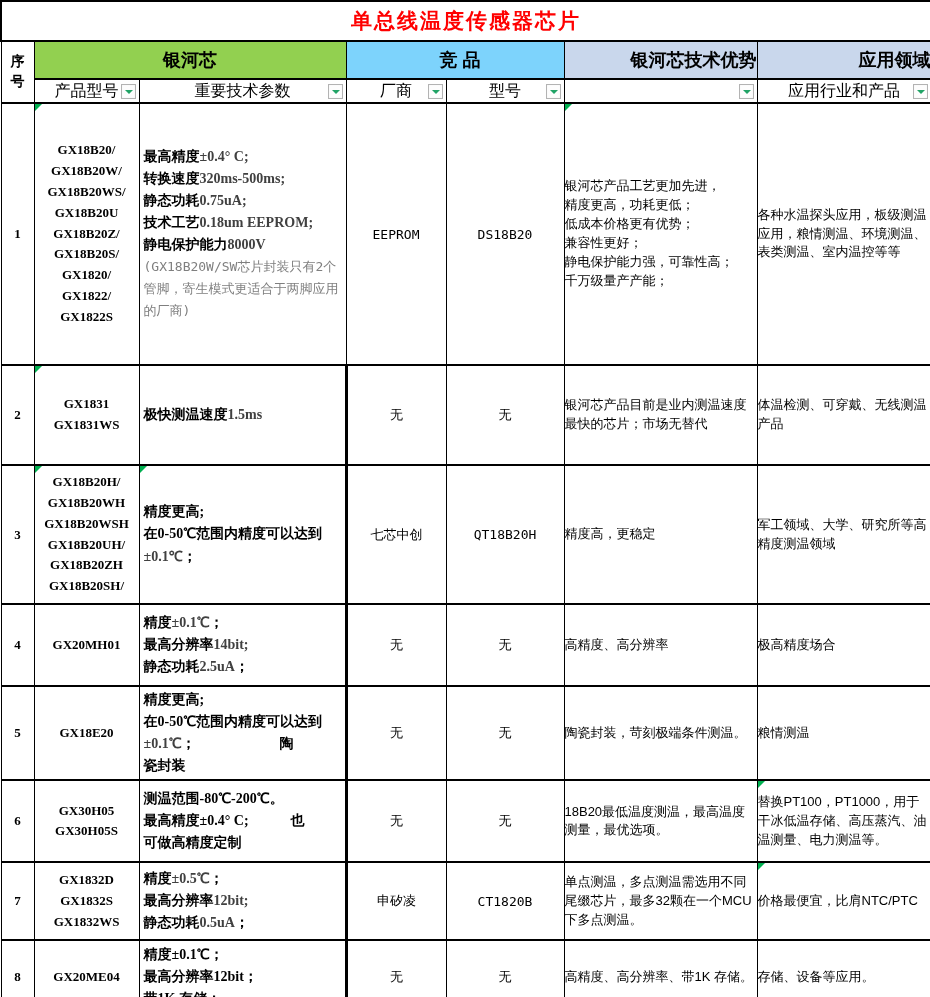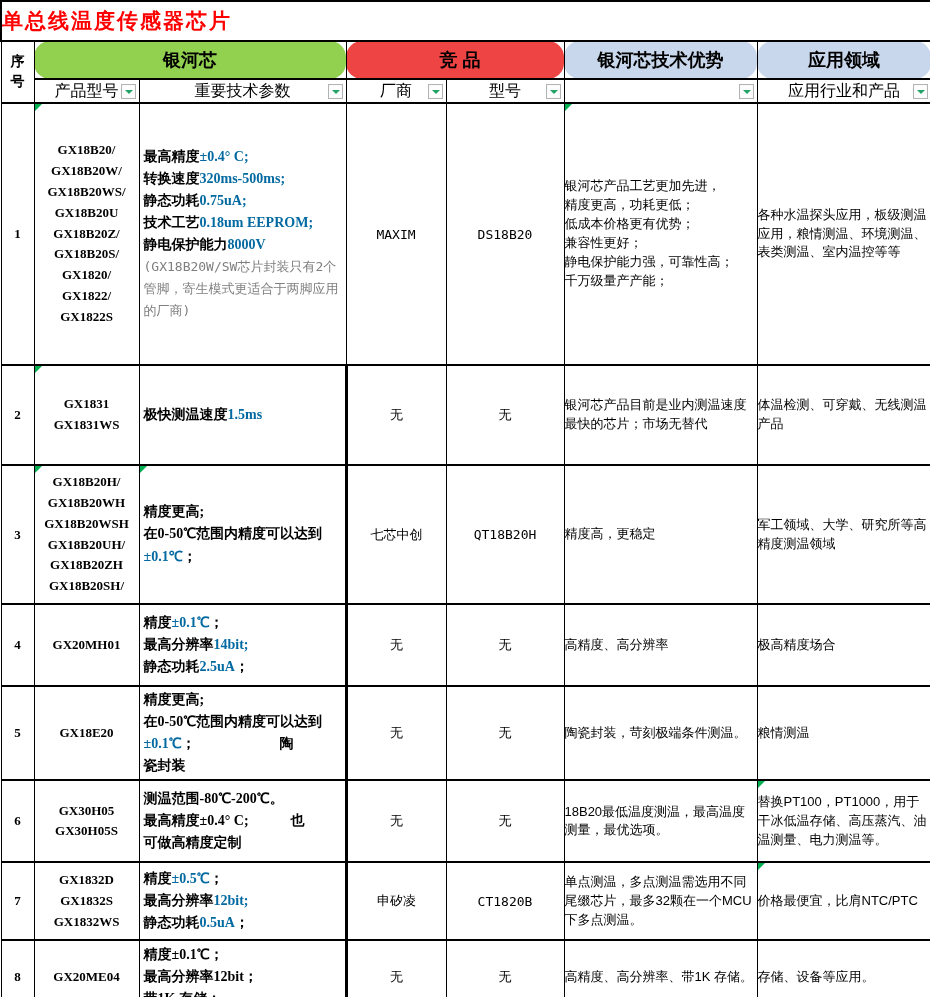--- a/index.html
+++ b/index.html
@@ -6,46 +6,46 @@
   .sheet{width:930px;height:997px;background:#fff;overflow:hidden;
          font-family:"Liberation Serif", serif; color:#000;}
   table{border-collapse:collapse;table-layout:fixed;width:930px;}
   td{border:1px solid #000;overflow:hidden;vertical-align:middle;position:relative;padding:0;}
   tr.title-row td{border:2px solid #000;}
   tr.band td, tr.sub td{border-top:2px solid #000;}
   tr.sub td{border-bottom:2px solid #000;}
   tr.data td{border-top:2px solid #000;border-bottom:2px solid #000;}
   td.thickR{border-right:3px solid #000;}
 
-  .title{font-size:21px;font-weight:bold;color:#FF0000;text-align:left;
+  .title{font-size:21px;font-weight:bold;color:#FF0000;text-align:center;
          font-family:"Liberation Serif", serif;letter-spacing:2px;}
 
   .band-cell{font-family:"Liberation Sans", sans-serif;font-weight:bold;
-             font-size:18px;text-align:center;border-radius:16px;}
+             font-size:18px;text-align:center;}
   .h-green{background:#92D050;}
-  .h-orange{background:#ef4444;padding-left:10px;}
-  .h-blue{background:#C9D7EC;}
+  .h-orange{background:#7dd3fc;padding-left:10px;}
+  .h-blue{background:#C9D7EC;text-align:right;}
   .index-head{font-weight:bold;font-size:14px;text-align:center;white-space:pre-line;
               line-height:1.45;background:#fff;}
 
   .sub-cell{font-size:16px;text-align:center;background:#fff;height:22px;}
   .sub-label{display:inline-block;}
   .filter{position:absolute;right:3px;top:50%;margin-top:-7px;width:13px;height:13px;
           background:#fdfdfd;border:1px solid #b3b3b3;box-shadow:inset 0 0 1px #e5e5e5;}
   .filter .tri{position:absolute;left:3px;top:5px;width:0;height:0;
                border-left:4px solid transparent;border-right:4px solid transparent;
                border-top:4px solid #21A366;}
 
   .c-index{text-align:center;font-weight:bold;font-size:13px;}
   .c-model{text-align:center;font-weight:bold;font-size:13px;white-space:pre-line;
            line-height:1.6;padding:2px 2px;}
   .c-params{font-size:14px;font-weight:bold;white-space:pre-wrap;line-height:1.58;
             padding:2px 4px;text-align:left;}
   .seg-k{color:#000000;}
-  .seg-r{color:#0369a1;}
+  .seg-r{color:#404040;}
   .seg-g{color:#7F7F7F;font-weight:normal;font-family:"DejaVu Sans Mono", monospace;font-size:13px;}
   .c-vendor,.c-cmodel{text-align:center;font-size:13px;
             font-family:"DejaVu Sans Mono", monospace;}
   .c-adv,.c-app{font-size:13px;font-family:"Liberation Sans", sans-serif;
             white-space:pre-wrap;line-height:1.45;padding:2px 0;text-align:left;}
   .mark{position:absolute;top:0;left:0;width:0;height:0;
         border-top:7px solid #00B050;border-right:7px solid transparent;}
 </style>
 </head>
 <body>
@@ -127,21 +127,21 @@
 GX18B20S/
 GX1820/
 GX1822/
 GX1822S<span class="mark"></span></td>
           <td class="c-params"><span class="seg-k">最高精度</span><span class="seg-r">±0.4° C;</span><span class="seg-k">
 转换速度</span><span class="seg-r">320ms-500ms;</span><span class="seg-k">
 静态功耗</span><span class="seg-r">0.75uA;</span><span class="seg-k">
 技术工艺</span><span class="seg-r">0.18um EEPROM;</span><span class="seg-k">
 静电保护能力</span><span class="seg-r">8000V</span><span class="seg-g">
 (GX18B20W/SW芯片封装只有2个管脚，寄生模式更适合于两脚应用的厂商)</span></td>
-          <td class="c-vendor">MAXIM</td>
+          <td class="c-vendor">EEPROM</td>
           <td class="c-cmodel">DS18B20</td>
           <td class="c-adv">银河芯产品工艺更加先进，
 精度更高，功耗更低；
 低成本价格更有优势；
 兼容性更好；
 静电保护能力强，可靠性高；
 千万级量产产能；<span class="mark"></span></td>
           <td class="c-app">各种水温探头应用，板级测温应用，粮情测温、环境测温、表类测温、室内温控等等</td>
         </tr>
         <tr class="data" style="height: 100px;">

